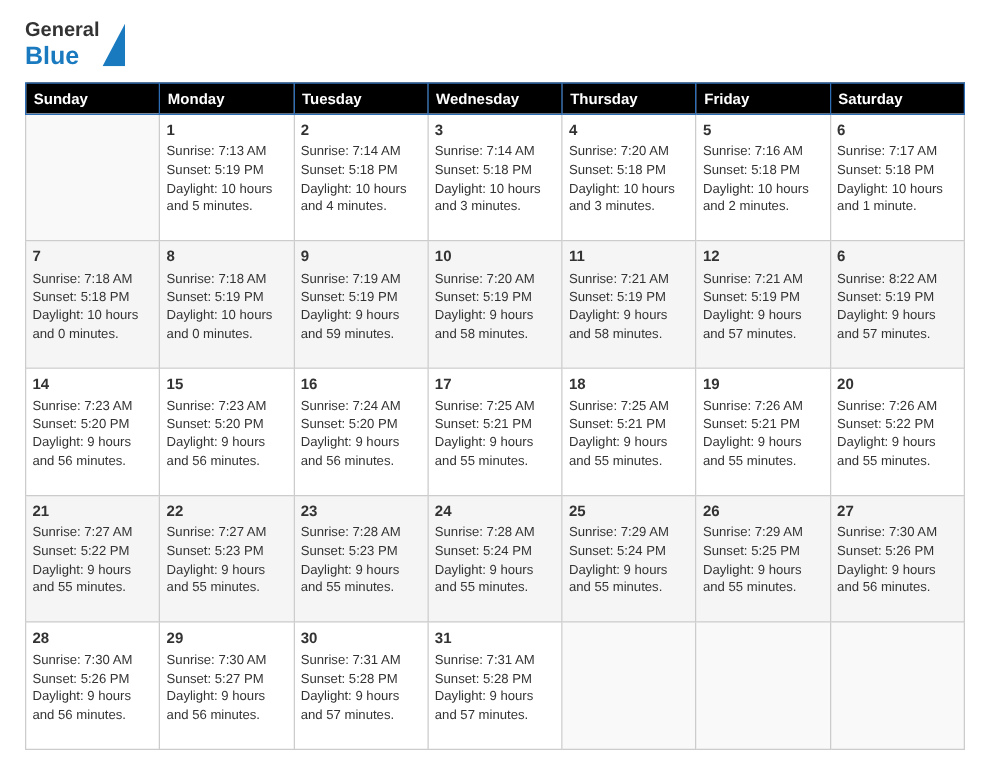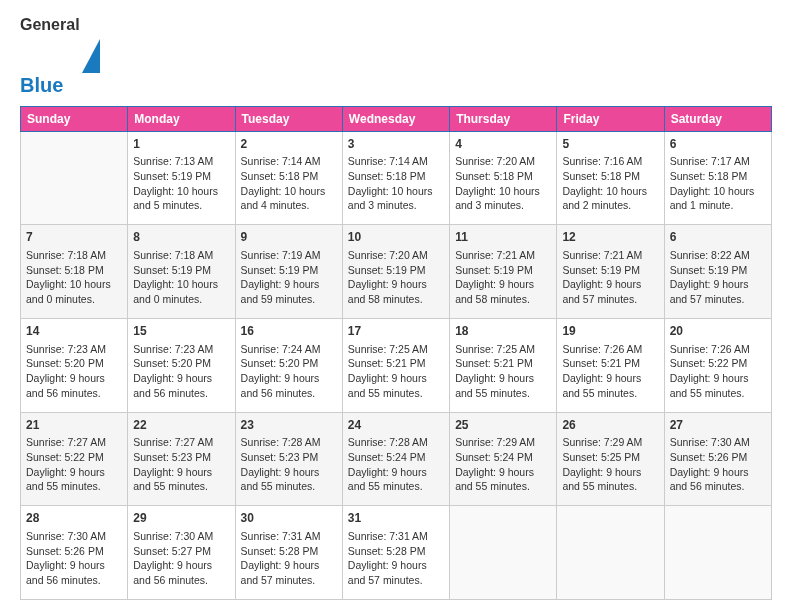--- a/index.html
+++ b/index.html
@@ -34,21 +34,21 @@
       font-size: 15px;
       color: #555;
     }
     .calendar-table {
       width: 100%;
       border-collapse: collapse;
       flex: 1;
       font-size: 11px;
     }
     .calendar-table thead th {
-      background-color: #ec4899;
+      background-color: #000000;
       color: #fff;
       text-align: left;
       padding: 5px 6px;
       font-size: 12px;
       font-weight: bold;
       border: 1px solid #2d6db5;
     }
     .calendar-table tbody td {
       border: 1px solid #ccc;
       vertical-align: top;
@@ -82,21 +82,21 @@
       flex-direction: column;
     }
   </style>
 </head>
 <body>
 
 <div class="page">
   <div class="header">
     <div class="logo-container">
     <div style="display:flex;align-items:center;gap:2px;">
-      <div style="display:flex;flex-direction:column;line-height:1.1;gap:40px;">
+      <div style="display:flex;flex-direction:column;line-height:1.1;">
         <span style="font-family:Arial,sans-serif;font-size:16px;font-weight:bold;color:#333;">General</span>
         <span style="font-family:Arial,sans-serif;font-size:20px;font-weight:bold;color:#1a7abf;">Blue</span>
       </div>
       <svg width="18" height="34" viewBox="0 0 18 34">
         <polygon points="0,34 18,0 18,34" fill="#1a7abf"></polygon>
       </svg>
     </div>
   </div>
     <div class="title-block">
     </div>

